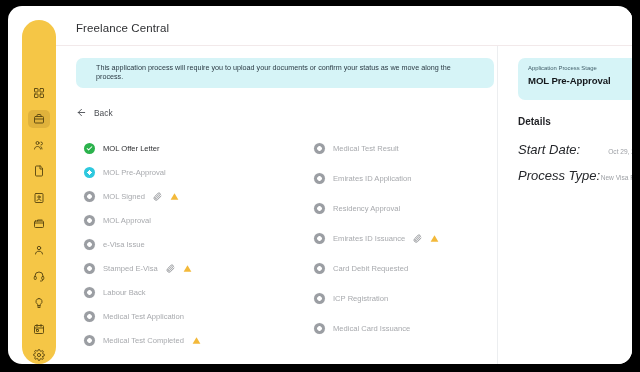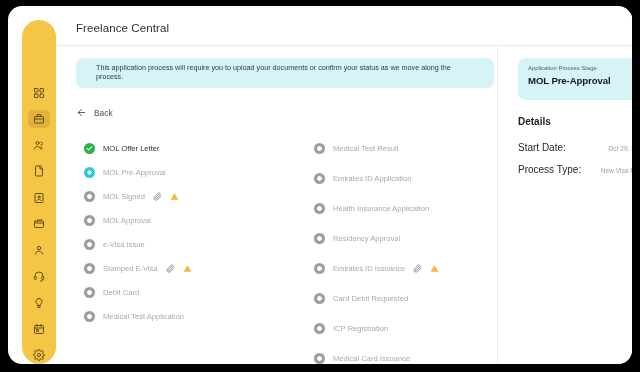--- a/index.html
+++ b/index.html
@@ -166,21 +166,21 @@
 
   #details-title {
     margin: 16px 0 15px 8px;
     font-size: 10px; color: #1f2024; font-weight: bold;
   }
   .detail-row {
     margin: 11px 0 0 8px;
     width: 128px;
     display: flex; justify-content: space-between; align-items: baseline;
   }
-  .detail-key { font-size: 10px; color: #25272b; }
+  .detail-key { font-size: 13px; color: #25272b; font-style: italic; }
   .detail-val { font-size: 6.6px; color: #9ea1a6; white-space: nowrap; }
 </style>
 </head>
 <body>
 
 <div id="screen">
   <div id="app-window">
 
     <div id="content">
 
@@ -251,39 +251,44 @@
                     </svg>
                   </span>
                   <span class="mini-icon warn">
                     <svg viewBox="0 0 24 24" fill="currentColor">
                       <path d="M12 3.2 22.4 20.4H1.6z"></path>
                     </svg>
                   </span>
                 </div>
                 <div class="step pending">
                   <span class="bullet pending"></span>
-                  <span class="step-label">Debit Card</span>
+                  <span class="step-label">Labour Back</span>
                 </div>
                 <div class="step pending">
                   <span class="bullet pending"></span>
                   <span class="step-label">Medical Test Application</span>
+                </div>
+                <div class="step pending">
+                  <span class="bullet pending"></span>
+                  <span class="step-label">Medical Test Completed</span>
+                  <span class="mini-icon warn">
+                    <svg viewBox="0 0 24 24" fill="currentColor">
+                      <path d="M12 3.2 22.4 20.4H1.6z"></path>
+                    </svg>
+                  </span>
                 </div>
               </div>
             <div class="step-col right" id="step-col-right">
                 <div class="step pending">
                   <span class="bullet pending"></span>
                   <span class="step-label">Medical Test Result</span>
                 </div>
                 <div class="step pending">
                   <span class="bullet pending"></span>
                   <span class="step-label">Emirates ID Application</span>
-                </div>
-                <div class="step pending">
-                  <span class="bullet pending"></span>
-                  <span class="step-label">Health Insurance Application</span>
                 </div>
                 <div class="step pending">
                   <span class="bullet pending"></span>
                   <span class="step-label">Residency Approval</span>
                 </div>
                 <div class="step pending">
                   <span class="bullet pending"></span>
                   <span class="step-label">Emirates ID Issuance</span>
                   <span class="mini-icon clip">
                     <svg viewBox="0 0 24 24" fill="none" stroke="currentColor" stroke-width="2.1" stroke-linecap="round" stroke-linejoin="round">

